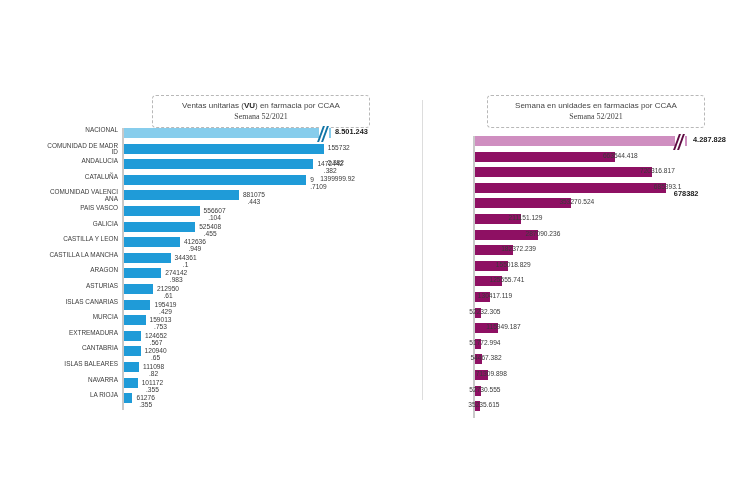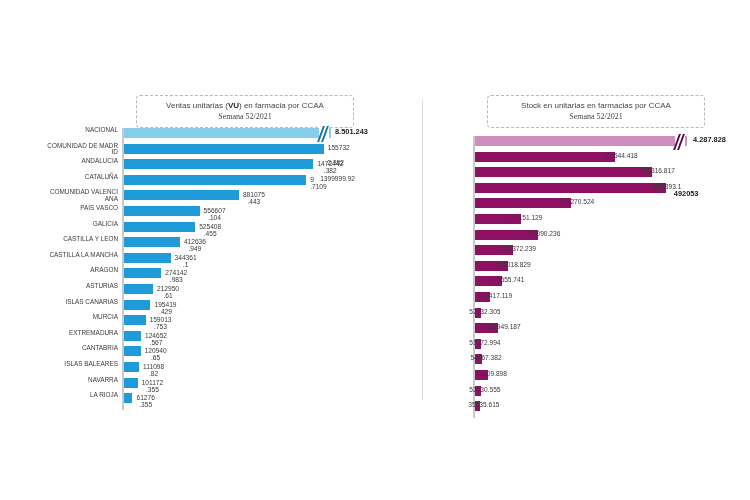--- a/index.html
+++ b/index.html
@@ -54,27 +54,27 @@
 
   .divider{position:absolute;width:1px;background:#dddddd;}
 </style>
 </head>
 <body>
 
 <div class="canvas">
 
   <div class="divider" style="left:422px;top:100px;height:300px;"></div>
 
-  <div class="title-box" style="left:136px;top:95px;width:200px;">
+  <div class="title-box" style="left:152px;top:95px;width:200px;">
     <span>Ventas unitarias (</span><b>VU</b><span>) en farmacia por CCAA</span>
     <span class="l2">Semana 52/2021</span>
   </div>
 
   <div class="title-box" style="left:487px;top:95px;width:200px;">
-    <span>Stock en unitarias en farmacias por CCAA</span>
+    <span>Semana en unidades en farmacias por CCAA</span>
     <span class="l2">Semana 52/2021</span>
   </div>
 
   <div class="panel" style="left:0px;top:128px;width:420px;height:285px;padding-left:32px;">
     <div class="axis-line" style="left:122px;top:0px;height:282px;"></div>
     <div id="left-rows">
         <div class="bar blue-top" style="position: absolute; left: 124px; top: 0px; width: 207px; height: 10px;"></div>
         <div class="brk blue" style="left: 319px; top: -1px;">
           <s></s>
           <i class="a"></i>
@@ -197,21 +197,21 @@
           <i class="a"></i>
           <i class="b"></i>
         </div>
         <div class="vlabel b" style="left: 263px; top: 1px;">4.287.828</div>
         <div class="bar mag" style="position: absolute; left: 45px; top: 15.6px; width: 139.92px; height: 10px;"></div>
         <div class="vlabel" style="left: 172.92px; top: 16.6px;">663544.418</div>
         <div class="bar mag" style="position: absolute; left: 45px; top: 31.2px; width: 177.02px; height: 10px;"></div>
         <div class="vlabel" style="left: 210.02px; top: 32.2px;">720316.817</div>
         <div class="bar mag" style="position: absolute; left: 45px; top: 46.8px; width: 190.8px; height: 10px;"></div>
         <div class="vlabel" style="left: 223.8px; top: 47.8px;">685393.1</div>
-        <div class="vlabel b" style="left: 243.8px; top: 54.8px;">492053</div>
+        <div class="vlabel b" style="left: 243.8px; top: 54.8px;">678382</div>
         <div class="bar mag" style="position: absolute; left: 45px; top: 62.4px; width: 96.46px; height: 10px;"></div>
         <div class="vlabel" style="left: 129.46px; top: 63.4px;">353270.524</div>
         <div class="bar mag" style="position: absolute; left: 45px; top: 78px; width: 45.58px; height: 10px;"></div>
         <div class="vlabel" style="left: 78.58px; top: 79px;">211151.129</div>
         <div class="bar mag" style="position: absolute; left: 45px; top: 93.6px; width: 62.54px; height: 10px;"></div>
         <div class="vlabel" style="left: 95.54px; top: 94.6px;">287090.236</div>
         <div class="bar mag" style="position: absolute; left: 45px; top: 109.2px; width: 38.16px; height: 10px;"></div>
         <div class="vlabel" style="left: 71.16px; top: 110.2px;">182372.239</div>
         <div class="bar mag" style="position: absolute; left: 45px; top: 124.8px; width: 32.86px; height: 10px;"></div>
         <div class="vlabel" style="left: 65.86px; top: 125.8px;">155018.829</div>

